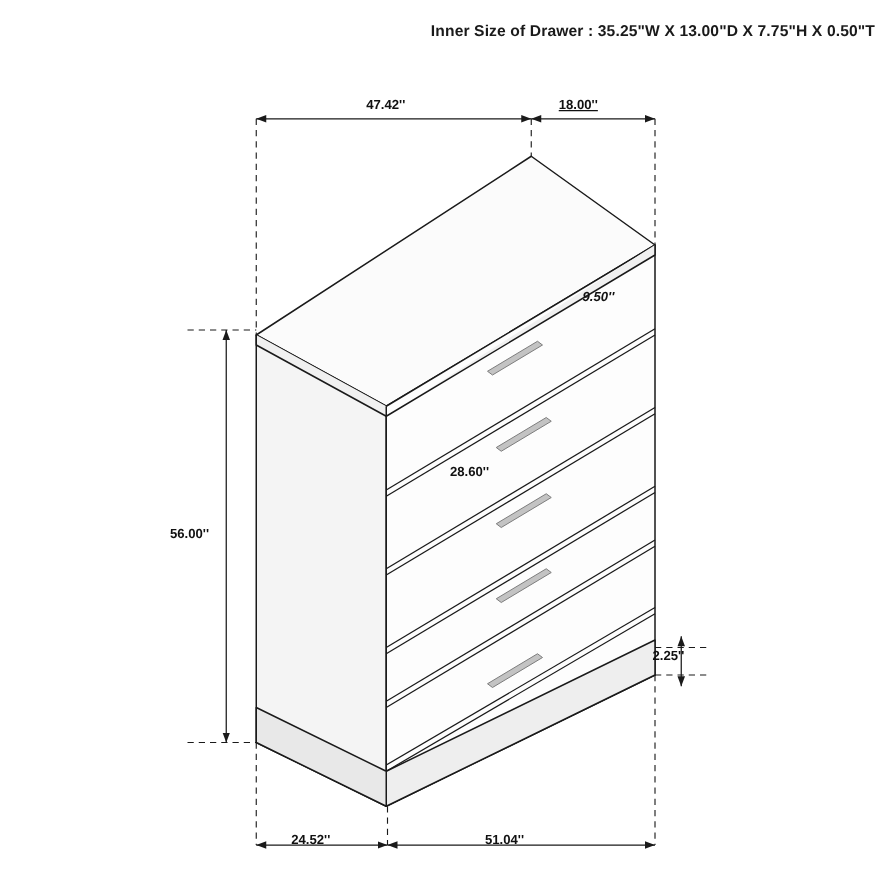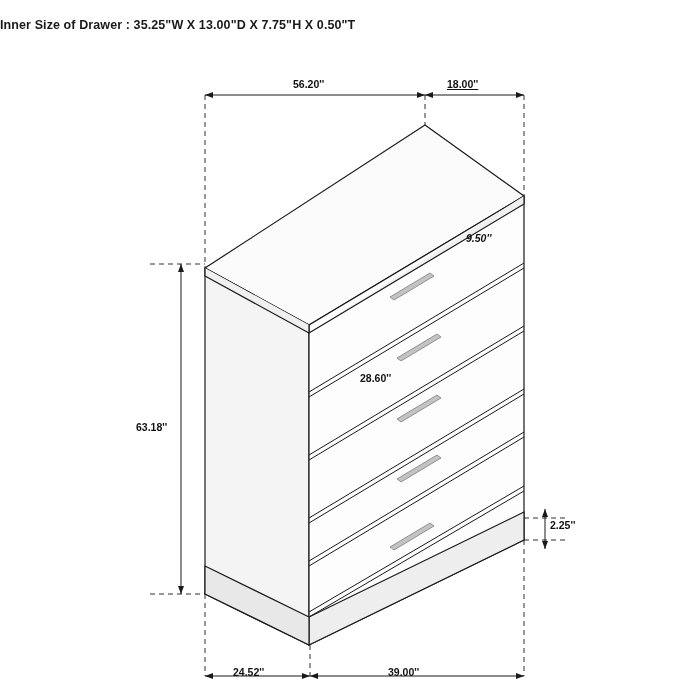--- a/index.html
+++ b/index.html
@@ -13,21 +13,21 @@
     height: 700px;
     background: #ffffff;
     font-family: "Liberation Sans", sans-serif;
     overflow: hidden;
   }
   #title {
     position: absolute;
     top: 18px;
     left: 0;
     width: 700px;
-    text-align: left;
+    text-align: right;
     font-size: 12.5px;
     font-weight: bold;
     color: #1a1a1a;
     letter-spacing: 0.1px;
   }
   #svg-wrap {
     position: absolute;
     top: 0;
     left: 0;
     width: 700px;
@@ -150,29 +150,29 @@
           <polygon points="397,479 437,455 441,458 401,482" fill="#c3c3c3"></polygon>
         </g>
         <g>
           <polygon points="390,547 430,523 434,526 394,550" fill="#c3c3c3"></polygon>
         </g>
       </g>
 
     </svg>
   </div>
 
-  <div class="dim-label" style="left:293px; top:78px;">56.20''</div>
+  <div class="dim-label" style="left:293px; top:78px;">47.42''</div>
 
   <div class="dim-label" style="left:447px; top:78px;text-decoration:underline;">18.00''</div>
 
   <div class="dim-label" style="left:466px; top:232px;font-style:italic;">9.50''</div>
 
   <div class="dim-label" style="left:360px; top:372px;">28.60''</div>
 
-  <div class="dim-label" style="left:136px; top:421px;">63.18''</div>
+  <div class="dim-label" style="left:136px; top:421px;">56.00''</div>
 
-  <div class="dim-label" style="left:522px; top:519px;margin-left:28px;">2.25''</div>
+  <div class="dim-label" style="left:522px; top:519px;">2.25''</div>
 
   <div class="dim-label" style="left:233px; top:666px;">24.52''</div>
 
-  <div class="dim-label" style="left:388px; top:666px;">39.00''</div>
+  <div class="dim-label" style="left:388px; top:666px;">51.04''</div>
 
 </div>
 
 </body></html>

